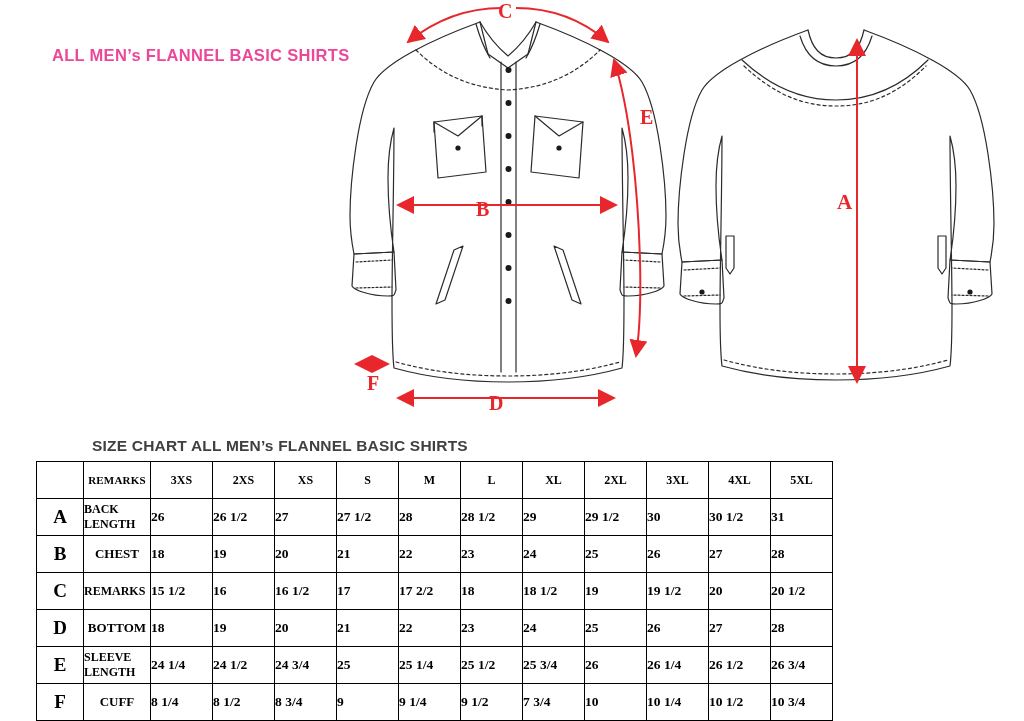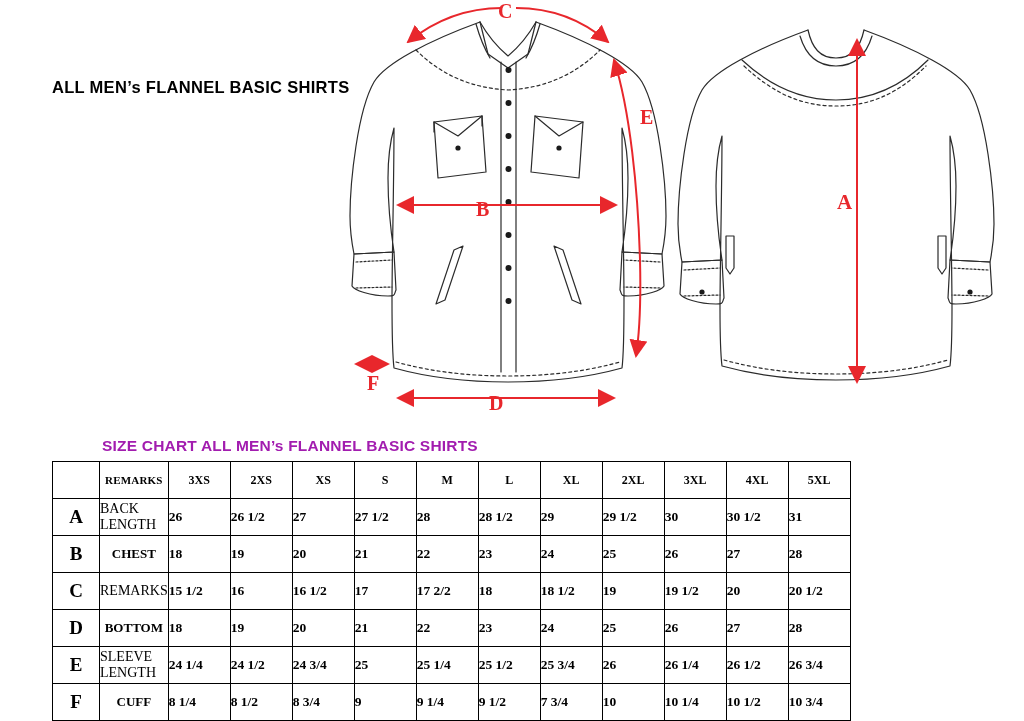--- a/index.html
+++ b/index.html
@@ -9,60 +9,60 @@
     font-family:"Liberation Serif", serif;
     position:relative;
     overflow:hidden;
   }
   .page{position:relative;width:1024px;height:721px;}
 
   
   #main-title{
     position:absolute;left:52px;top:46px;
     font-family:"Liberation Sans", sans-serif;
-    font-weight:bold;font-size:16.5px;letter-spacing:.3px;color:#000000;margin-top:32px;
+    font-weight:bold;font-size:16.5px;letter-spacing:.3px;color:#ec4899;
   }
 
   
   #illustration{position:absolute;left:330px;top:0px;width:690px;height:430px;}
   #illustration svg{display:block;}
 
   .dimlabel{
     position:absolute;
     font-family:"Liberation Serif", serif;
     font-weight:bold;color:#e8272c;
   }
 
   
   #chart-title{
-    position:absolute;left:102px;top:437px;
+    position:absolute;left:92px;top:437px;
     font-family:"Liberation Sans", sans-serif;
-    font-weight:bold;font-size:15.5px;color:#a21caf;letter-spacing:.2px;
+    font-weight:bold;font-size:15.5px;color:#404040;letter-spacing:.2px;
   }
 
   
   #size-table{
-    position:absolute;left:52px;top:461px;
+    position:absolute;left:36px;top:461px;
     border-collapse:collapse;
     background:#fff;
   }
   #size-table td,#size-table th{
     border:1px solid #000;
     padding:0;
     height:36px;
     vertical-align:middle;
     font-family:"Liberation Serif", serif;
     color:#000;
   }
   
   .c-letter{width:46px;text-align:center;font-weight:bold;font-size:19px;}
   
   .c-remark{width:66px;text-align:center;}
   .remark-head{font-weight:bold;font-size:11px;letter-spacing:.2px;}
-  .remark-small{font-size:14px;font-weight:normal;padding-left:3px;text-align:left;}
+  .remark-small{font-size:12px;font-weight:bold;padding-left:3px;text-align:left;}
   .remark-big{font-size:13px;font-weight:bold;}
   
   .c-size{width:61px;padding-left:6px;font-size:13.5px;font-weight:bold;text-align:left;}
   .size-head{font-size:12px;font-weight:bold;text-align:center;padding-left:0;}
 </style>
 </head>
 <body>
 
 <div class="page">
 

